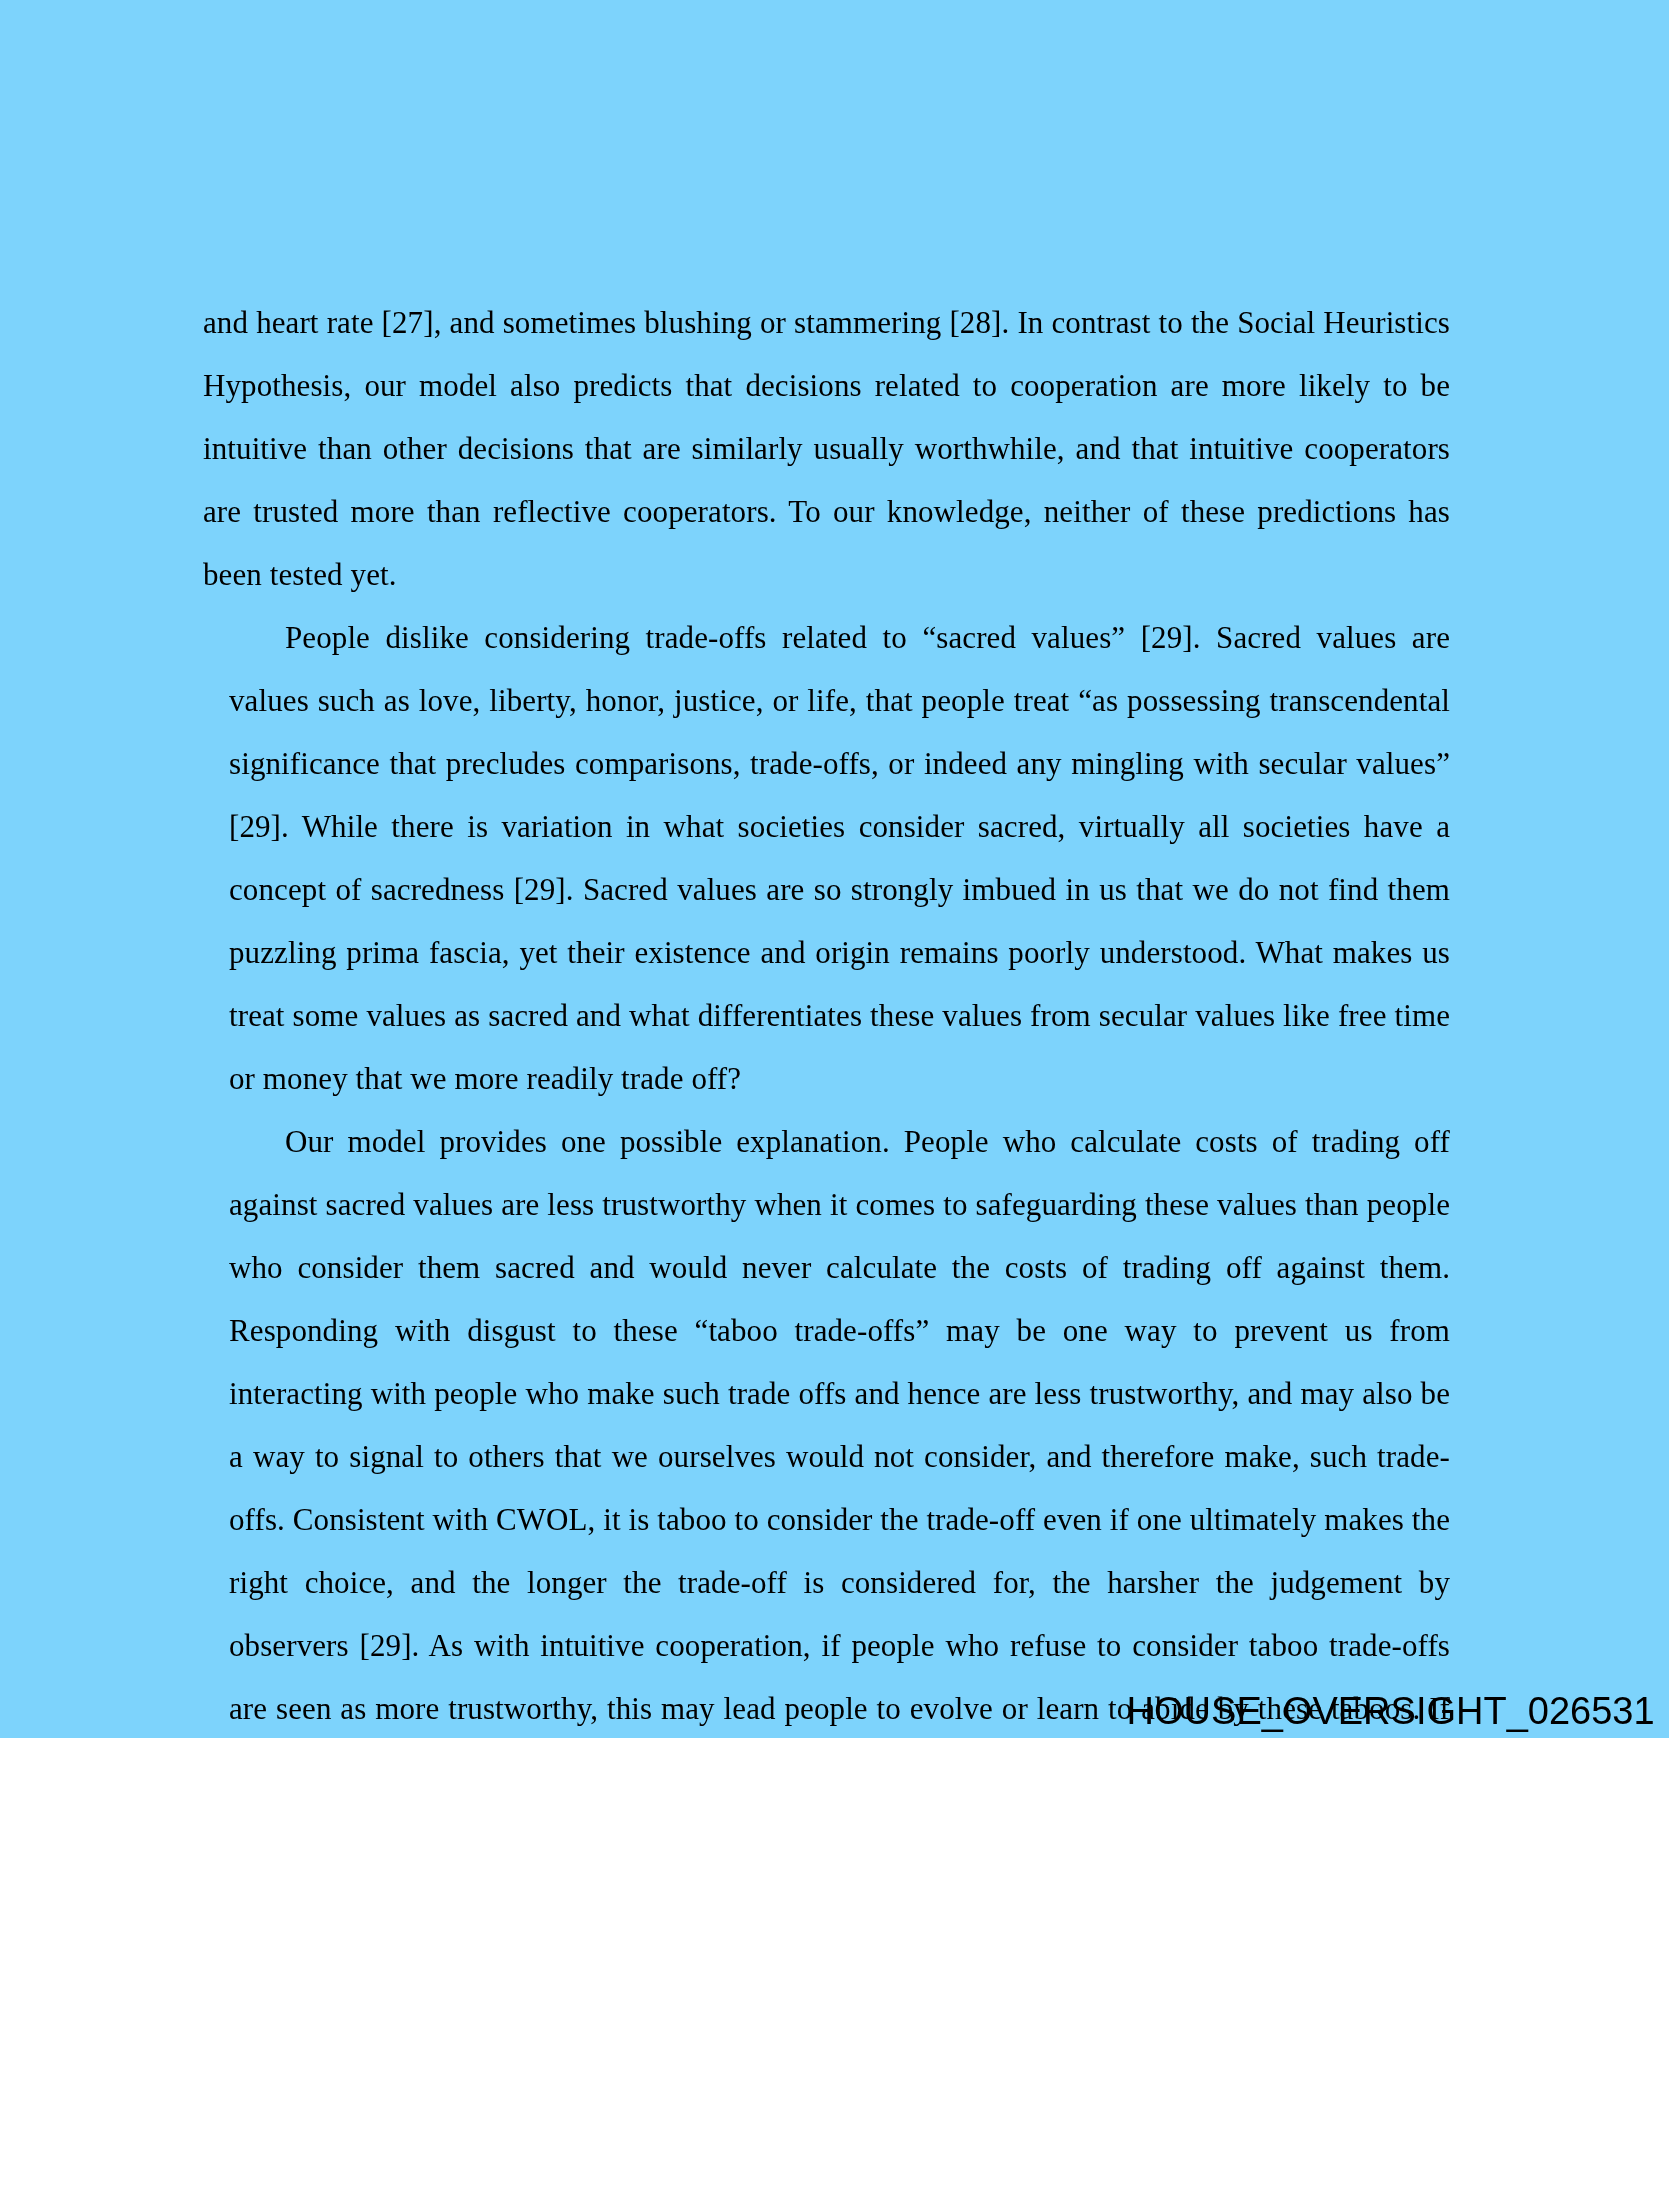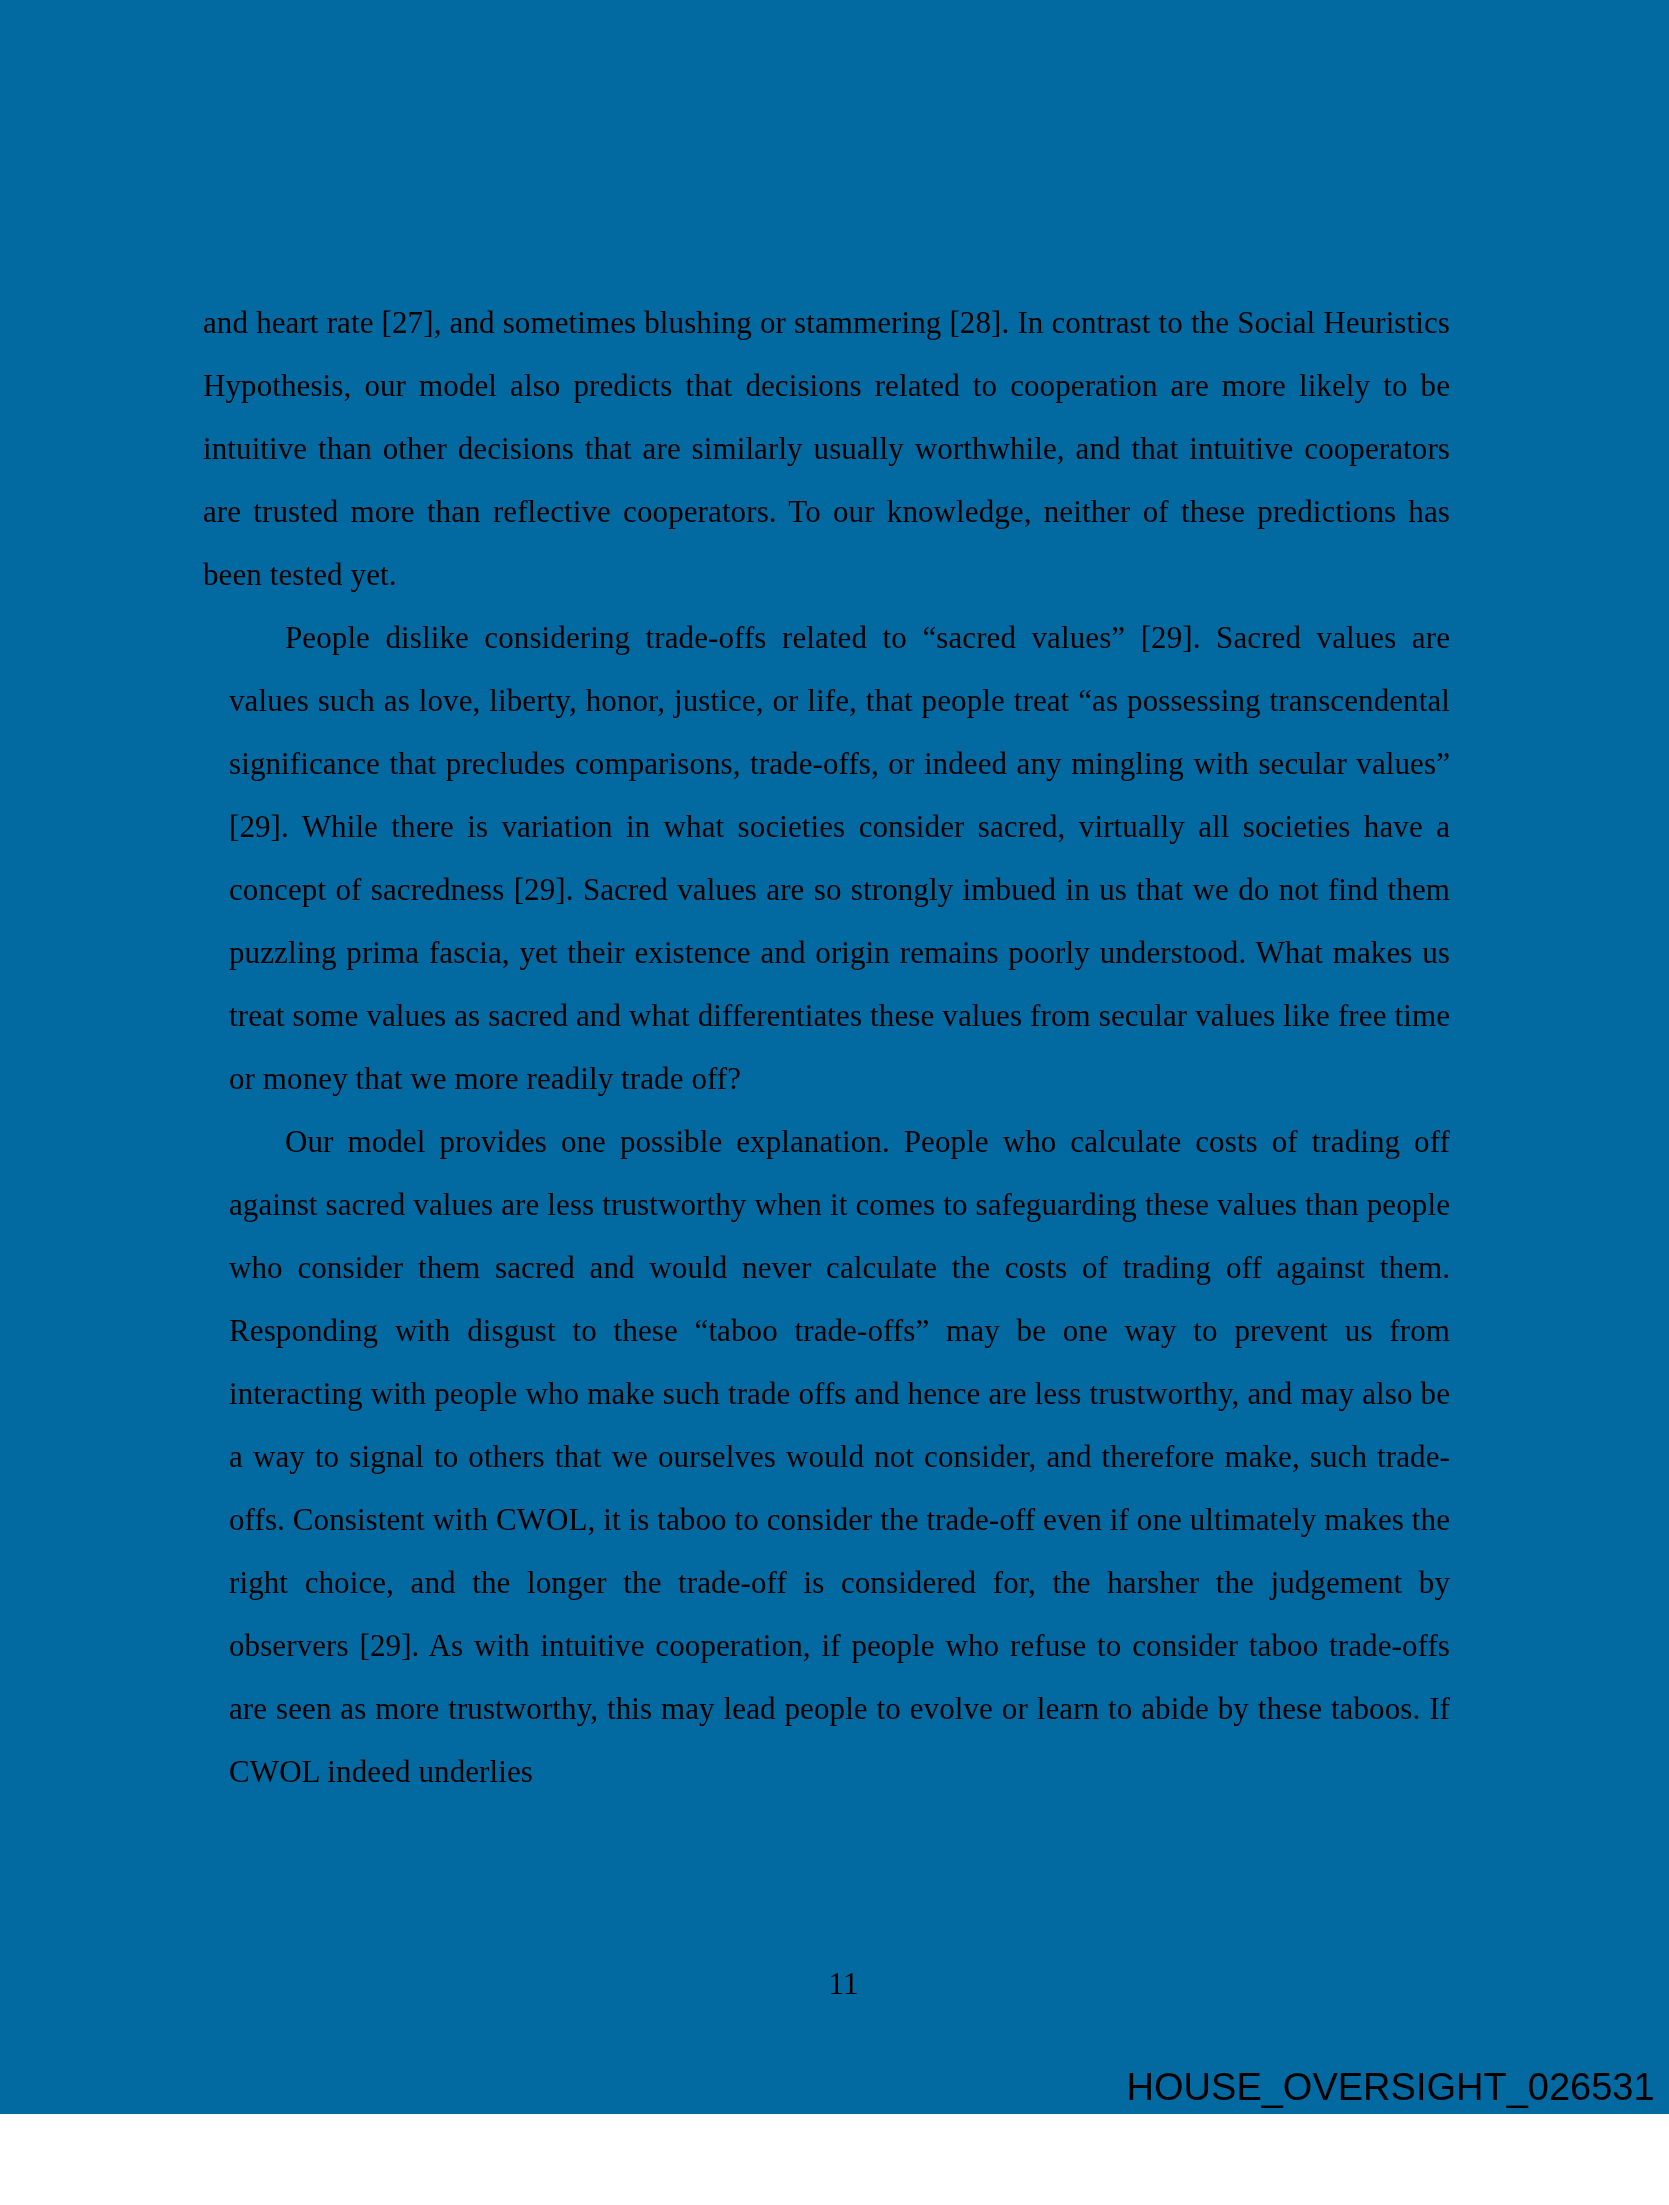--- a/index.html
+++ b/index.html
@@ -3,22 +3,22 @@
 <meta charset="utf-8">
 <style>
   html, body {
     margin: 0;
     padding: 0;
     background: #ffffff;
   }
   .page {
     position: relative;
     width: 1669px;
-    height: 2114px;
-    background: #0369a1;
+    height: 1738px;
+    background: #7dd3fc;
     color: #000000;
     font-family: "Liberation Serif", "DejaVu Serif", serif;
     overflow: hidden;
   }
   .text-block {
     position: absolute;
     left: 203px;
     top: 291px;
     width: 1247px;
     font-size: 31px;

